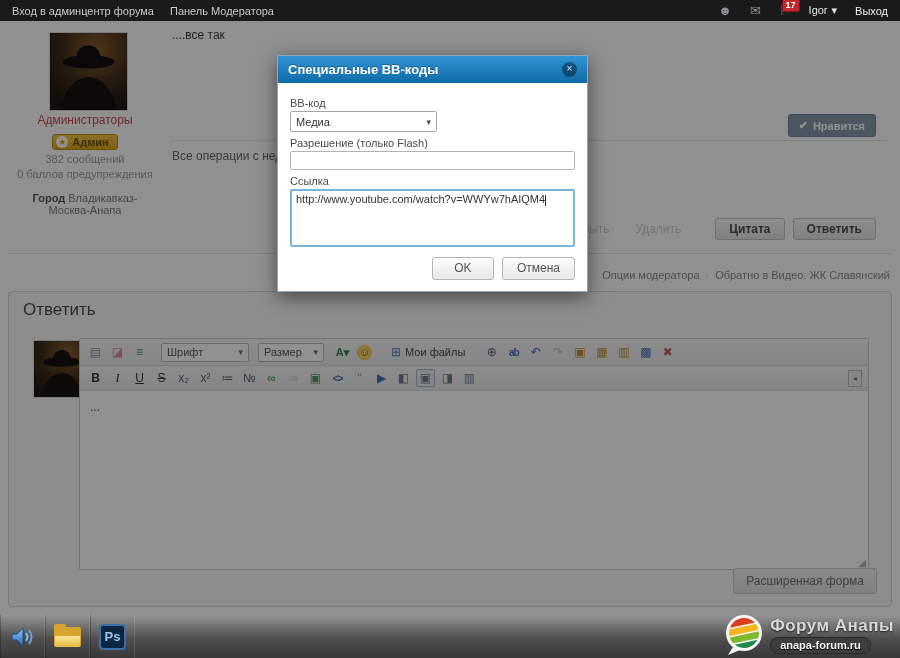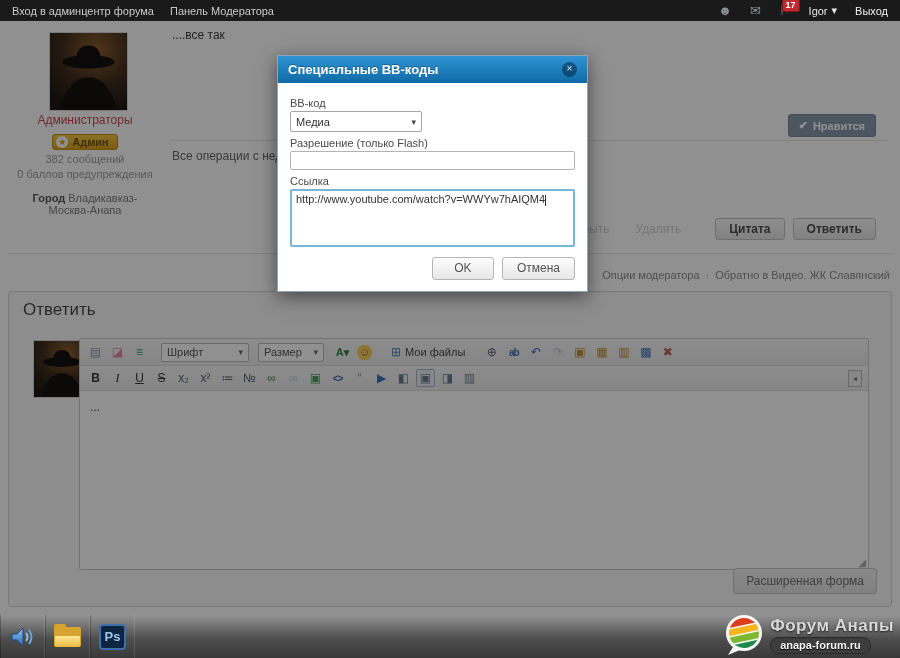--- a/index.html
+++ b/index.html
@@ -9,21 +9,21 @@
 
   
   .topbar { position:absolute; top:0; left:0; right:0; height:21px; background:#1a1a1a;
             color:#c9c9c9; font-size:11px; display:flex; align-items:center; padding:0 12px; z-index:30; }
   .topbar .tlink { margin-right:16px; cursor:pointer; }
   .topbar .tright { margin-left:auto; display:flex; align-items:center; gap:18px; }
   .tb-ico { color:#8d9298; font-size:13px; position:relative; cursor:pointer; }
   .tb-badge { position:absolute; top:-4px; right:-9px; background:#c0282d; color:#fff;
               font-size:9px; font-weight:bold; padding:0 3px; border-radius:2px; line-height:11px;
               border:1px solid #7e1214; }
-  .tb-user { color:#e3e3e3; display:flex; gap:4px; align-items:center; cursor:pointer; }
+  .tb-user { color:#e3e3e3; display:flex; gap:4px; cursor:pointer; }
   .tb-logout { color:#efefef; cursor:pointer; }
 
   
   .content { position:absolute; top:21px; left:0; right:0; height:594px; background:#fff; z-index:1; }
 
   .avatar-lg { position:absolute; left:49px; top:11px; width:79px; height:79px; border:1px solid #d9d9d9; cursor:pointer; }
   .post-text { position:absolute; left:172px; top:7px; font-size:12px; color:#3c3c3c; }
   .sig-line  { position:absolute; left:170px; right:12px; top:119px; border-top:1px solid #e4e4e4; }
   .sig-text  { position:absolute; left:172px; top:128px; font-size:12px; color:#666; }
 
@@ -99,21 +99,21 @@
   
   .modal { position:absolute; left:277px; top:55px; width:311px; background:#fff; z-index:100;
            border:1px solid #8fa6b5; box-shadow:0 5px 18px rgba(0,0,0,0.5); }
   .m-head { height:27px; background:linear-gradient(#3094d4,#0f6ba6); display:flex; align-items:center;
             padding:0 10px; }
   .m-title { color:#fff; font-size:13px; font-weight:bold; text-shadow:0 -1px 0 rgba(0,0,0,0.3); }
   .m-close { margin-left:auto; width:15px; height:15px; border-radius:50%; background:rgba(0,20,40,0.45);
              color:#d9e9f5; font-size:10px; line-height:14px; text-align:center; cursor:pointer; }
   .m-body { padding:9px 12px 11px; font-size:11px; color:#555; }
   .m-label { margin:5px 0 2px; color:#4a4a4a; }
-  .m-select { width:132px; height:21px; border:1px solid #a5a5a5; border-radius:2px; background:#fff;
+  .m-select { width:147px; height:21px; border:1px solid #a5a5a5; border-radius:2px; background:#fff;
               display:flex; align-items:center; justify-content:space-between; padding:0 5px; color:#333;
               cursor:pointer; }
   .m-select .arr { font-size:9px; color:#444; }
   .m-desc { color:#8b8b8b; margin:6px 0 6px; line-height:1.35; }
   .m-input { width:100%; height:19px; border:1px solid #b3b3b3; border-radius:2px; background:#fff;
              font-size:11px; padding:0 4px; color:#333; font-family:"Liberation Sans",sans-serif; }
   .m-textarea { width:100%; height:58px; border:2px solid #79b4da; border-radius:2px; background:#fff;
                 padding:2px 4px; color:#333; word-break:break-all; cursor:text; }
   .m-caret { display:inline-block; width:1px; height:11px; background:#333; vertical-align:middle; }
   .m-foot { margin-top:10px; display:flex; justify-content:flex-end; gap:8px; }

